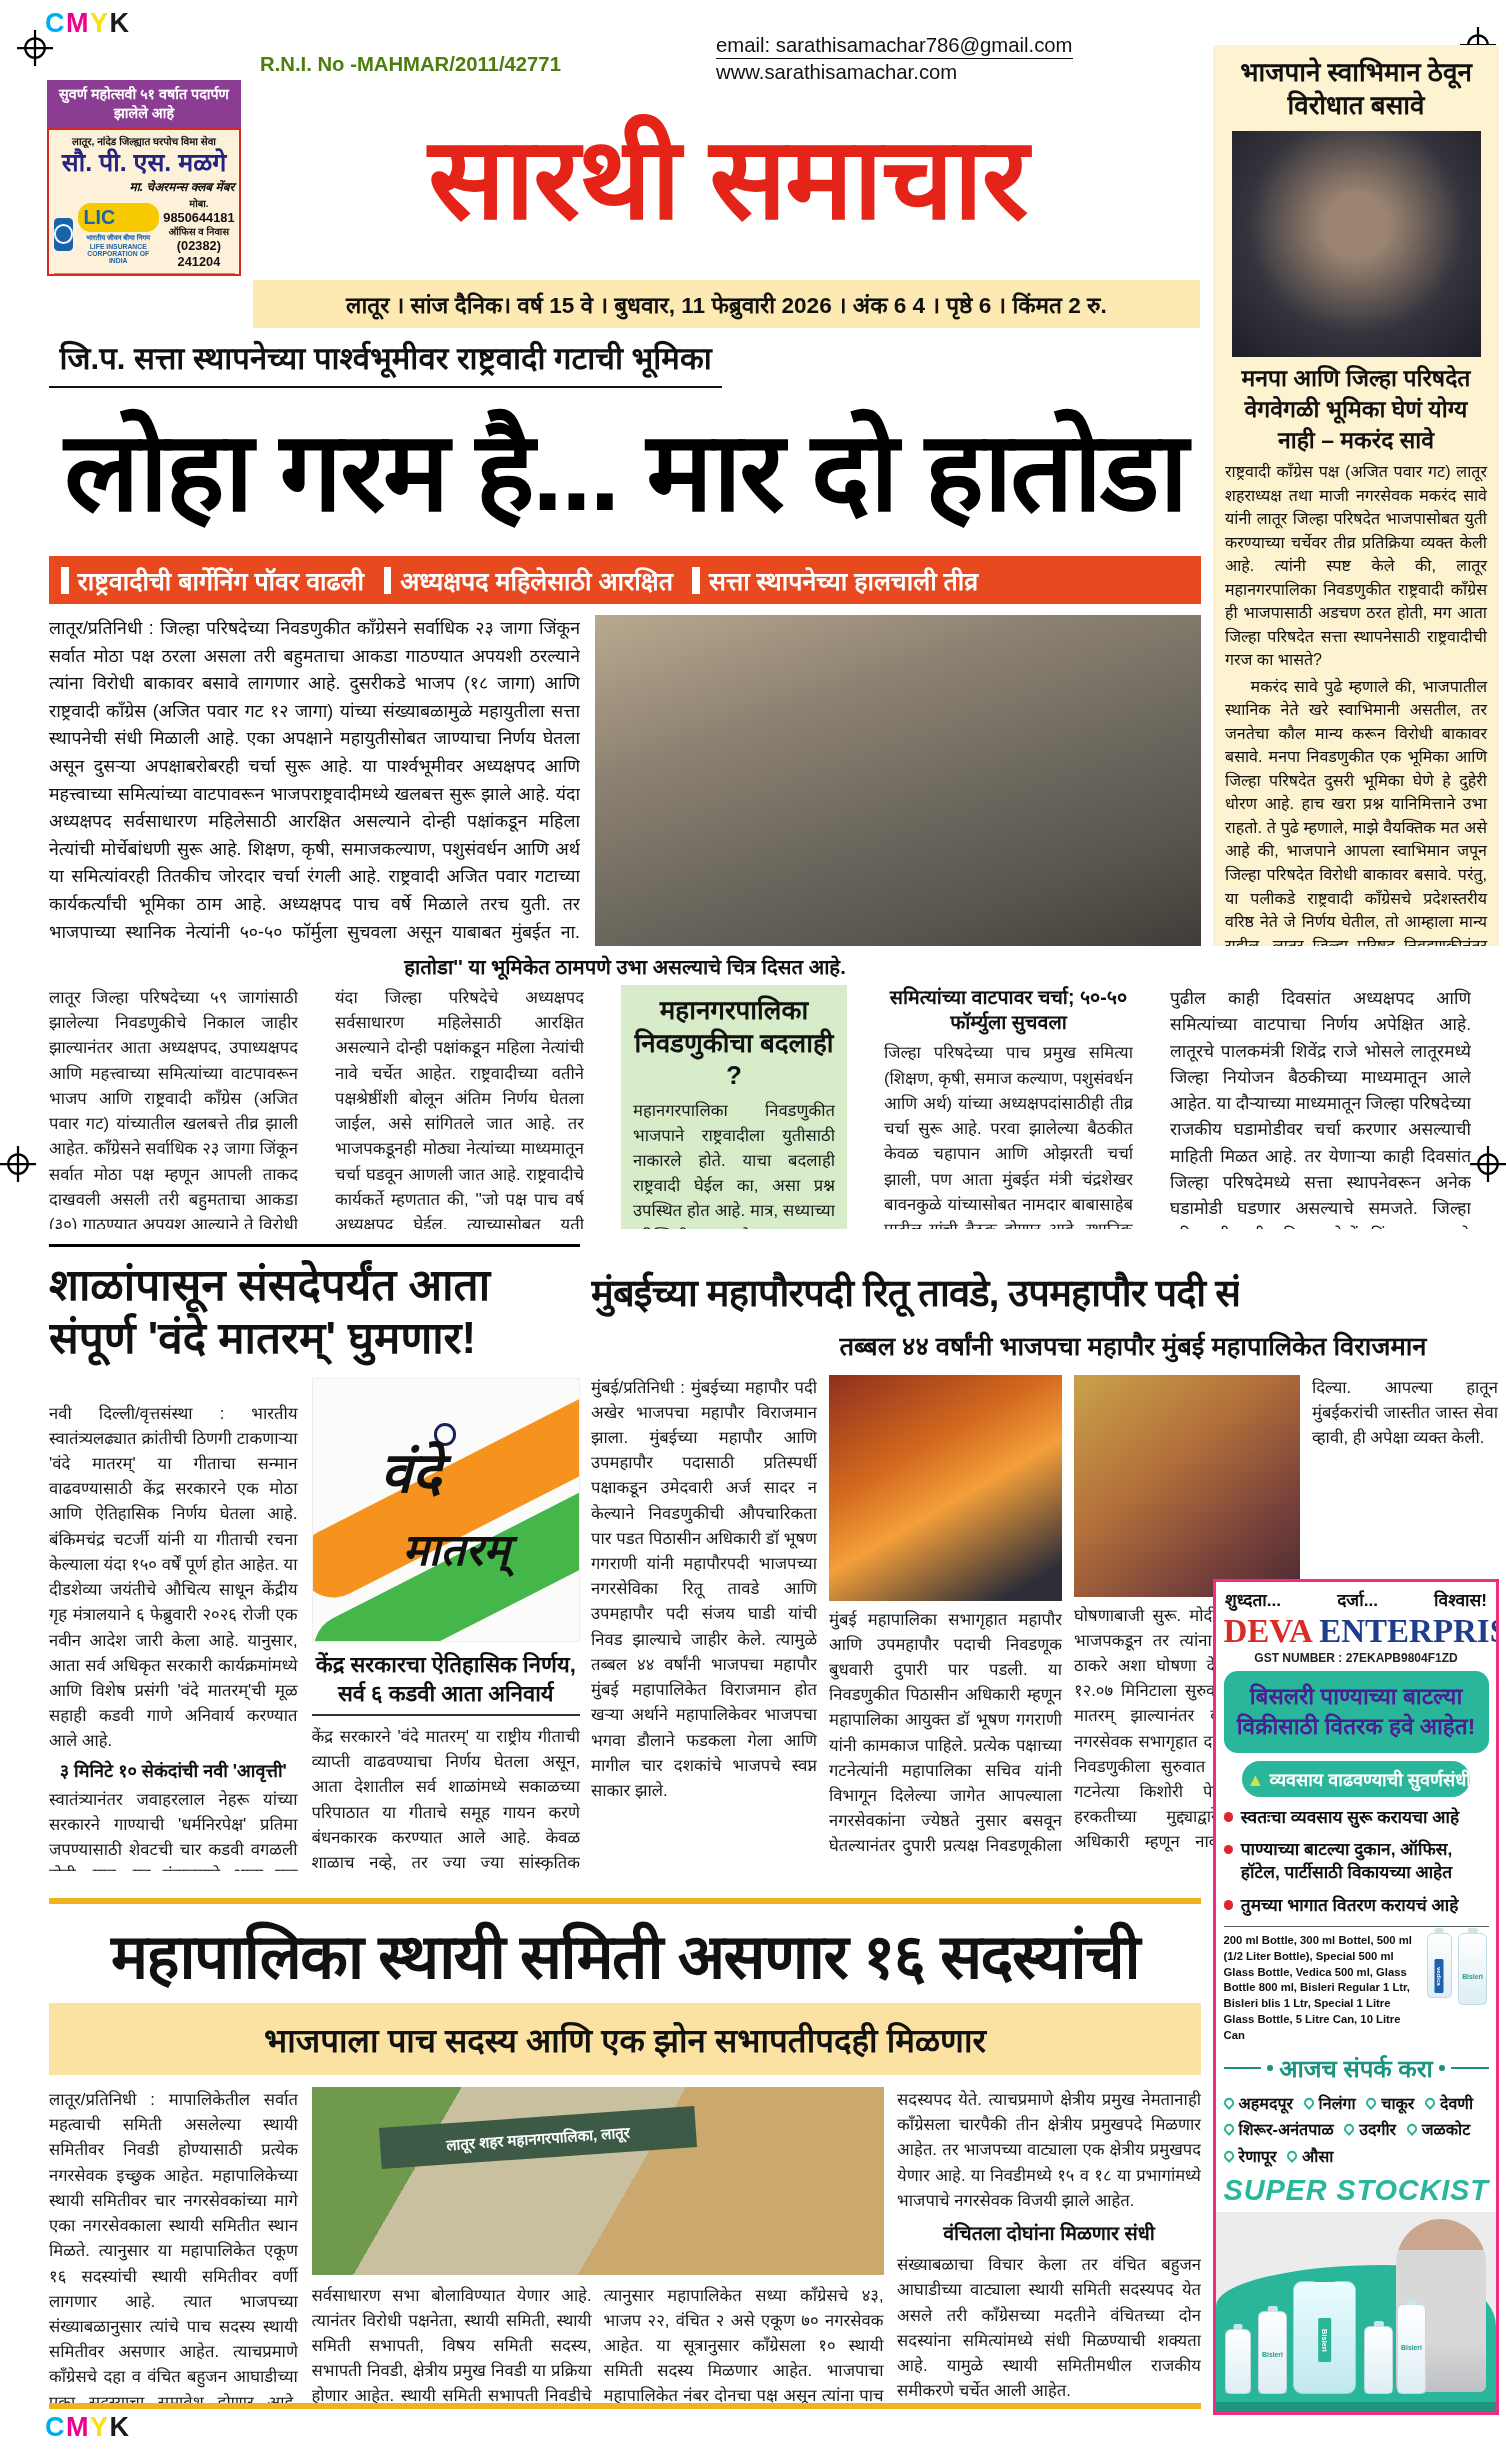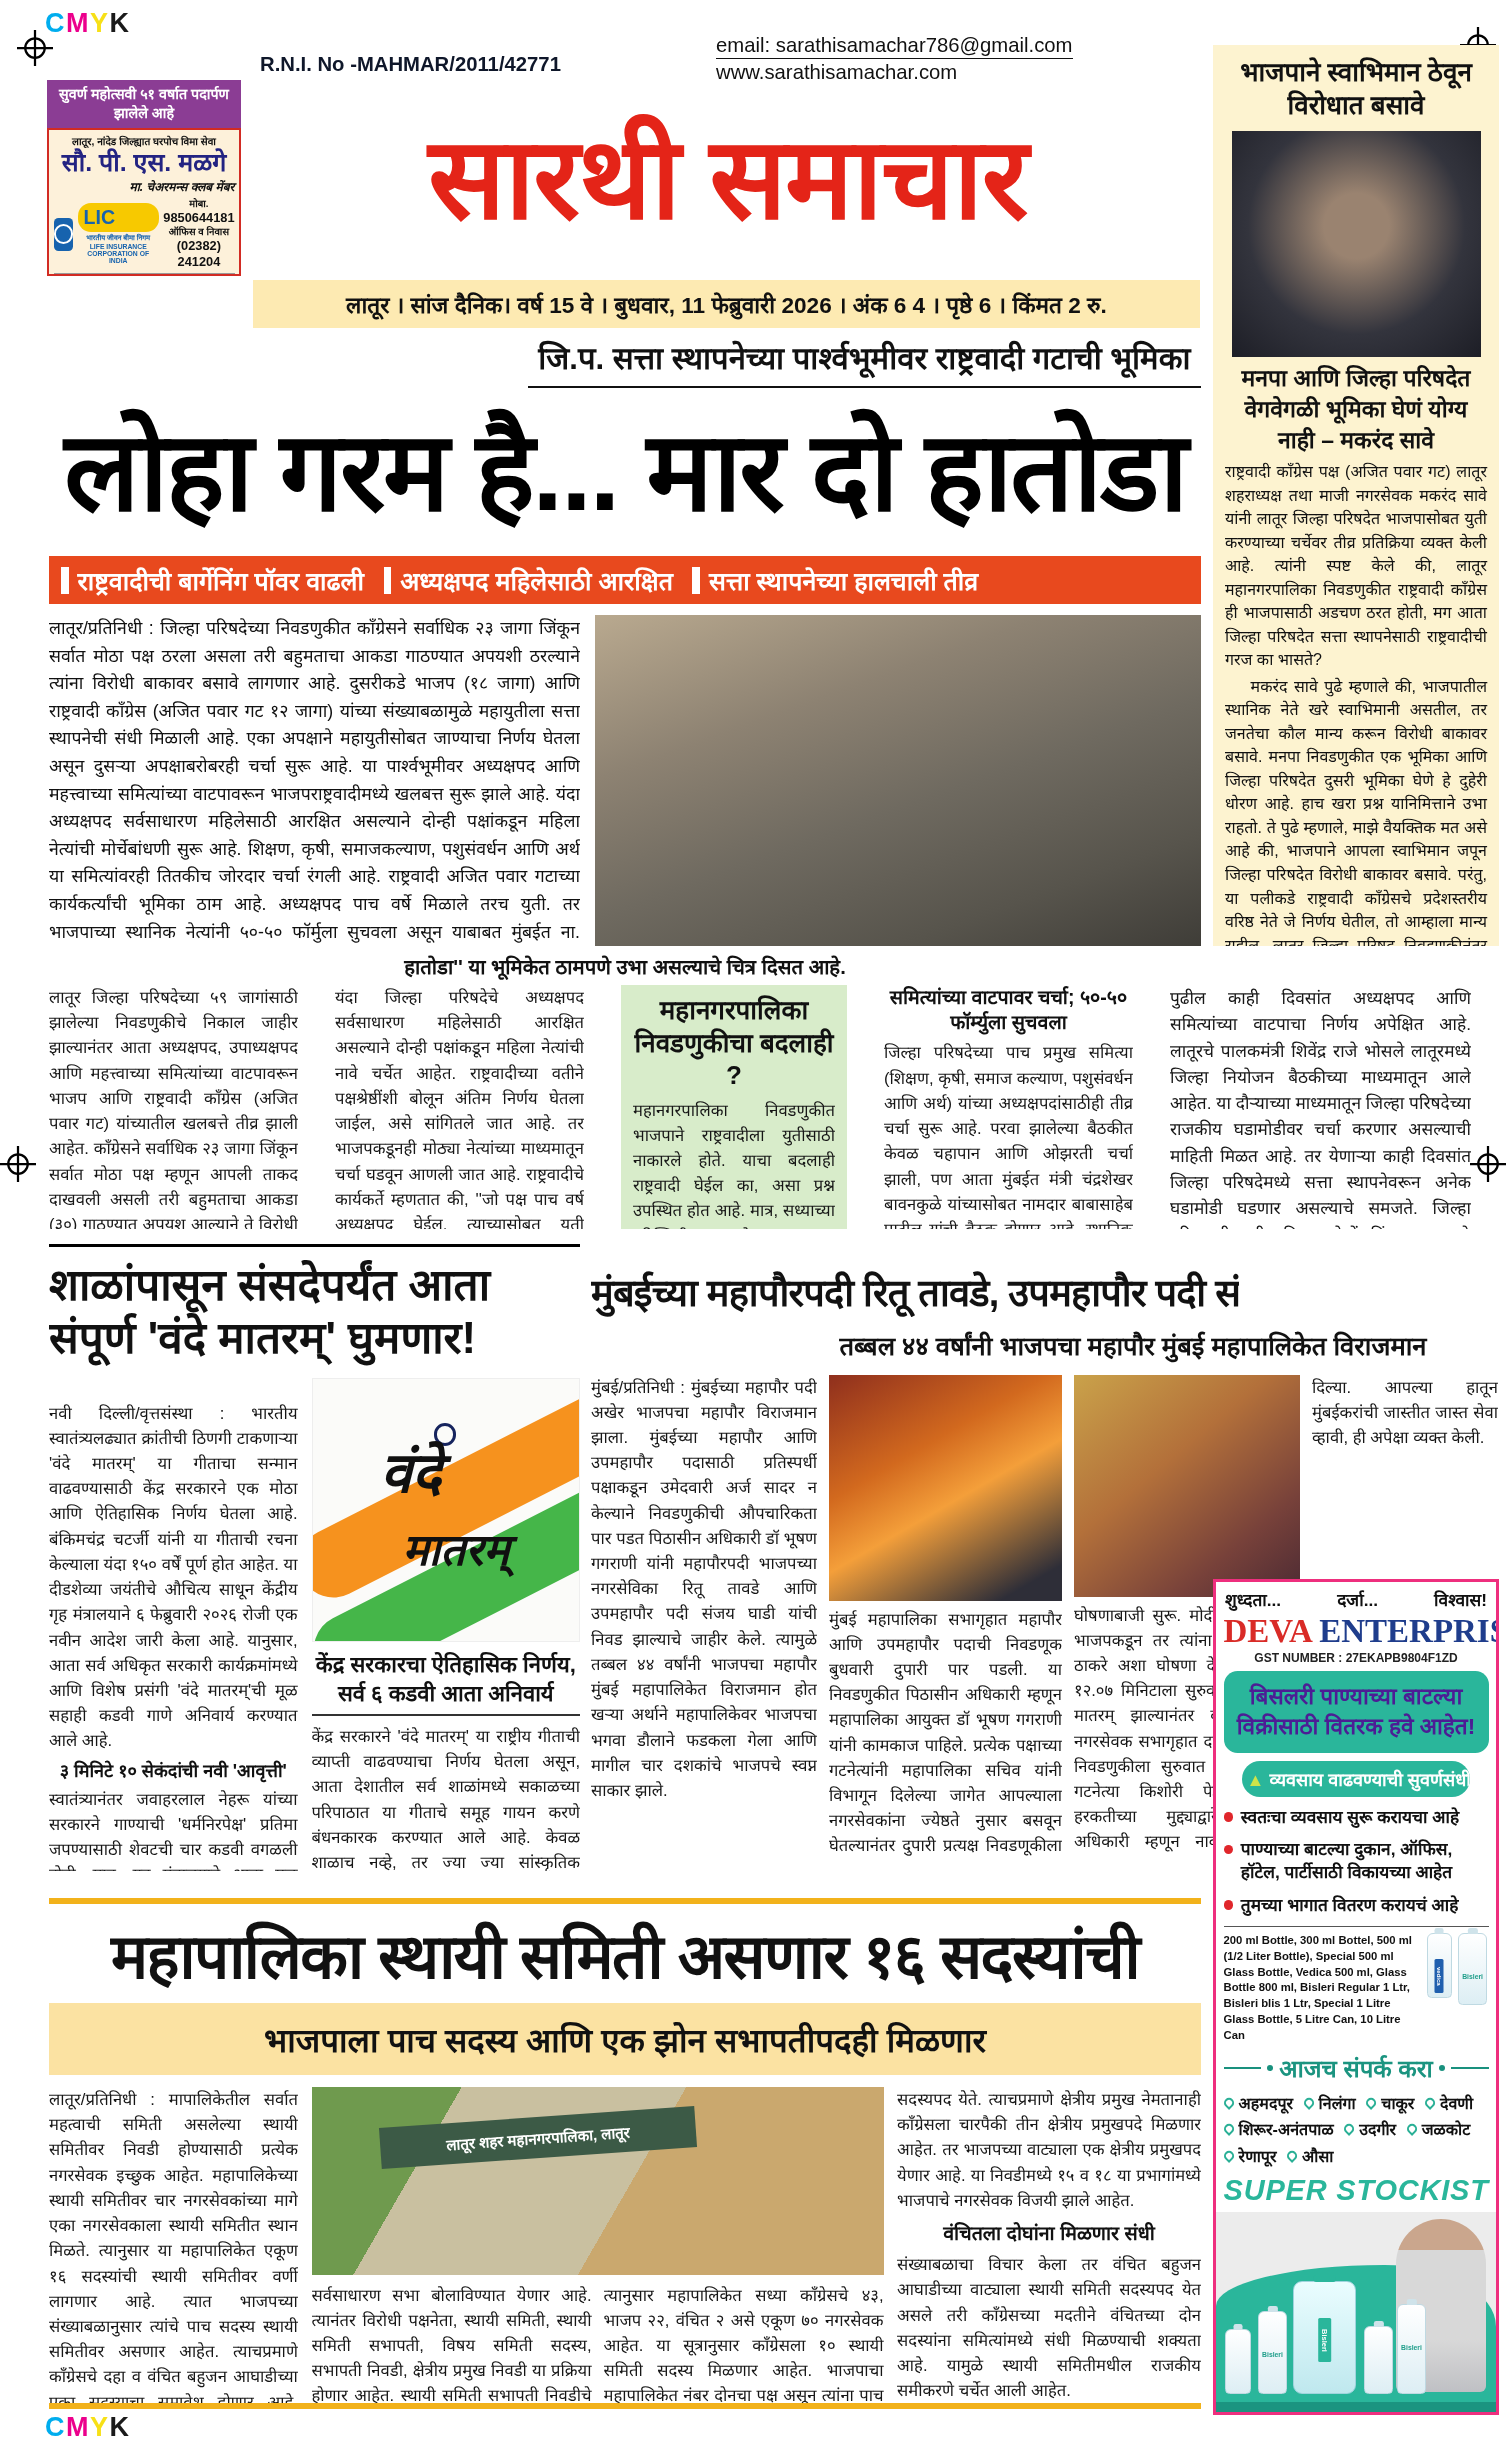--- a/index.html
+++ b/index.html
@@ -25,38 +25,38 @@
   .licrow { display:flex; align-items:center; gap:4.5px; margin-top:3px; }
   .lic-emb { width:33px; height:33px; background:#1763ae; border-radius:4.5px; display:flex; align-items:center; justify-content:center; }
   .lic-ring { width:19.6px; height:19.6px; border:2.3px solid #fff; border-radius:50%; }
   .lic-box { background:#f7c900; color:#1763ae; font-weight:800; font-size:19.6px; padding:3px 6px;border-radius:13px; }
   .lic-right { font-size:9.8px; font-weight:700; text-align:center; line-height:1.25; flex:1; }
   .lic-right .num { font-size:12.8px; }
   .lic-sub { font-size:6.8px; font-weight:700; color:#1763ae; text-align:center; line-height:1.1; margin-top:1.5px; }
   .left-ad .addr { border-top:1.5px solid #999; margin-top:3px; padding-top:2.3px; font-size:9.4px; font-weight:700; text-align:center; line-height:1.3; }
 
   
-  .rni { left:260px; top:53px; font-size:20.3px; font-weight:600; color:#0f172a;text-align:right; }
+  .rni { left:260px; top:53px; font-size:20.3px; font-weight:600; color:#4d7c0f;text-align:right; }
   .contact { left:716px; top:32px; font-size:20.3px; color:#111; line-height:1.3; }
   .contact .em { border-bottom:1.5px solid #111; cursor:pointer; }
   .mast-title { left:249px; top:72px; width:957px; height:203px; display:flex; align-items:center; justify-content:center;
     color:#e42418; font-size:114px; font-weight:900; letter-spacing:-1.5px; white-space:nowrap; overflow:hidden; }
   .dateline { left:253px; top:280px; width:947px; height:48px; background:#fdeab2; display:flex; align-items:center; justify-content:center;
     font-size:22.6px; font-weight:800; color:#111; white-space:nowrap; overflow:hidden; }
 
   
   .sidebar { left:1213px; top:45px; width:286px; height:901px; background:#fdf3d0; padding:10.5px 12px; overflow:hidden; }
   .sidebar h2 { font-size:26px; font-weight:800; text-align:center; line-height:1.3; }
   .sidebar .portrait { margin:7.5px auto 6px; width:249px; height:226px; background:radial-gradient(circle at 50% 42%, #9a8370 0 18%, #33343d 60%, #1d1e26 100%); }
   .sidebar h3 { font-size:23px; font-weight:800; text-align:center; line-height:1.35; margin-bottom:4.5px; }
   .sidebar p { font-size:16px; line-height:1.47; text-align:justify; }
   .sidebar p + p { margin-top:3px; text-indent:25.6px; }
 
   
-  .kicker { left:49px; top:336px; width:1152px; text-align:right; }
+  .kicker { left:49px; top:336px; width:1152px; text-align:left; }
   .kicker span { display:inline-block; font-size:31px; font-weight:800; border-bottom:2.3px solid #111; padding:0 10.5px 7.5px; }
   .mainhead { left:49px; top:386px; width:1152px; height:161px; display:flex; align-items:center; justify-content:center;
     font-size:111px; font-weight:900; letter-spacing:-2.3px; white-space:nowrap; overflow:hidden; color:#000; }
   .redstrip { left:49px; top:556px; width:1152px; height:48px; background:#e8491e; display:flex; align-items:center; gap:19.6px; padding:0 12px; overflow:hidden; }
   .strip-item { display:flex; align-items:center; gap:9px; color:#fff; font-size:25px; font-weight:800; white-space:nowrap; }
   .strip-item .sep { width:7.5px; height:27px; background:#fff; }
   .leadrow { left:49px; top:615px; width:1152px; height:331px; display:flex; gap:15px; }
   .leadrow .lead { width:531px; font-size:17.7px; line-height:1.56; text-align:justify; overflow:hidden; }
   .leadrow .bigphoto { flex:1; background:linear-gradient(160deg,#b9a98f 0%,#8d8272 30%,#6f6a60 55%,#57544c 80%,#3f3d38 100%); }
   .contline { left:49px; top:952px; width:1152px; text-align:center; font-size:20.3px; font-weight:700; }

